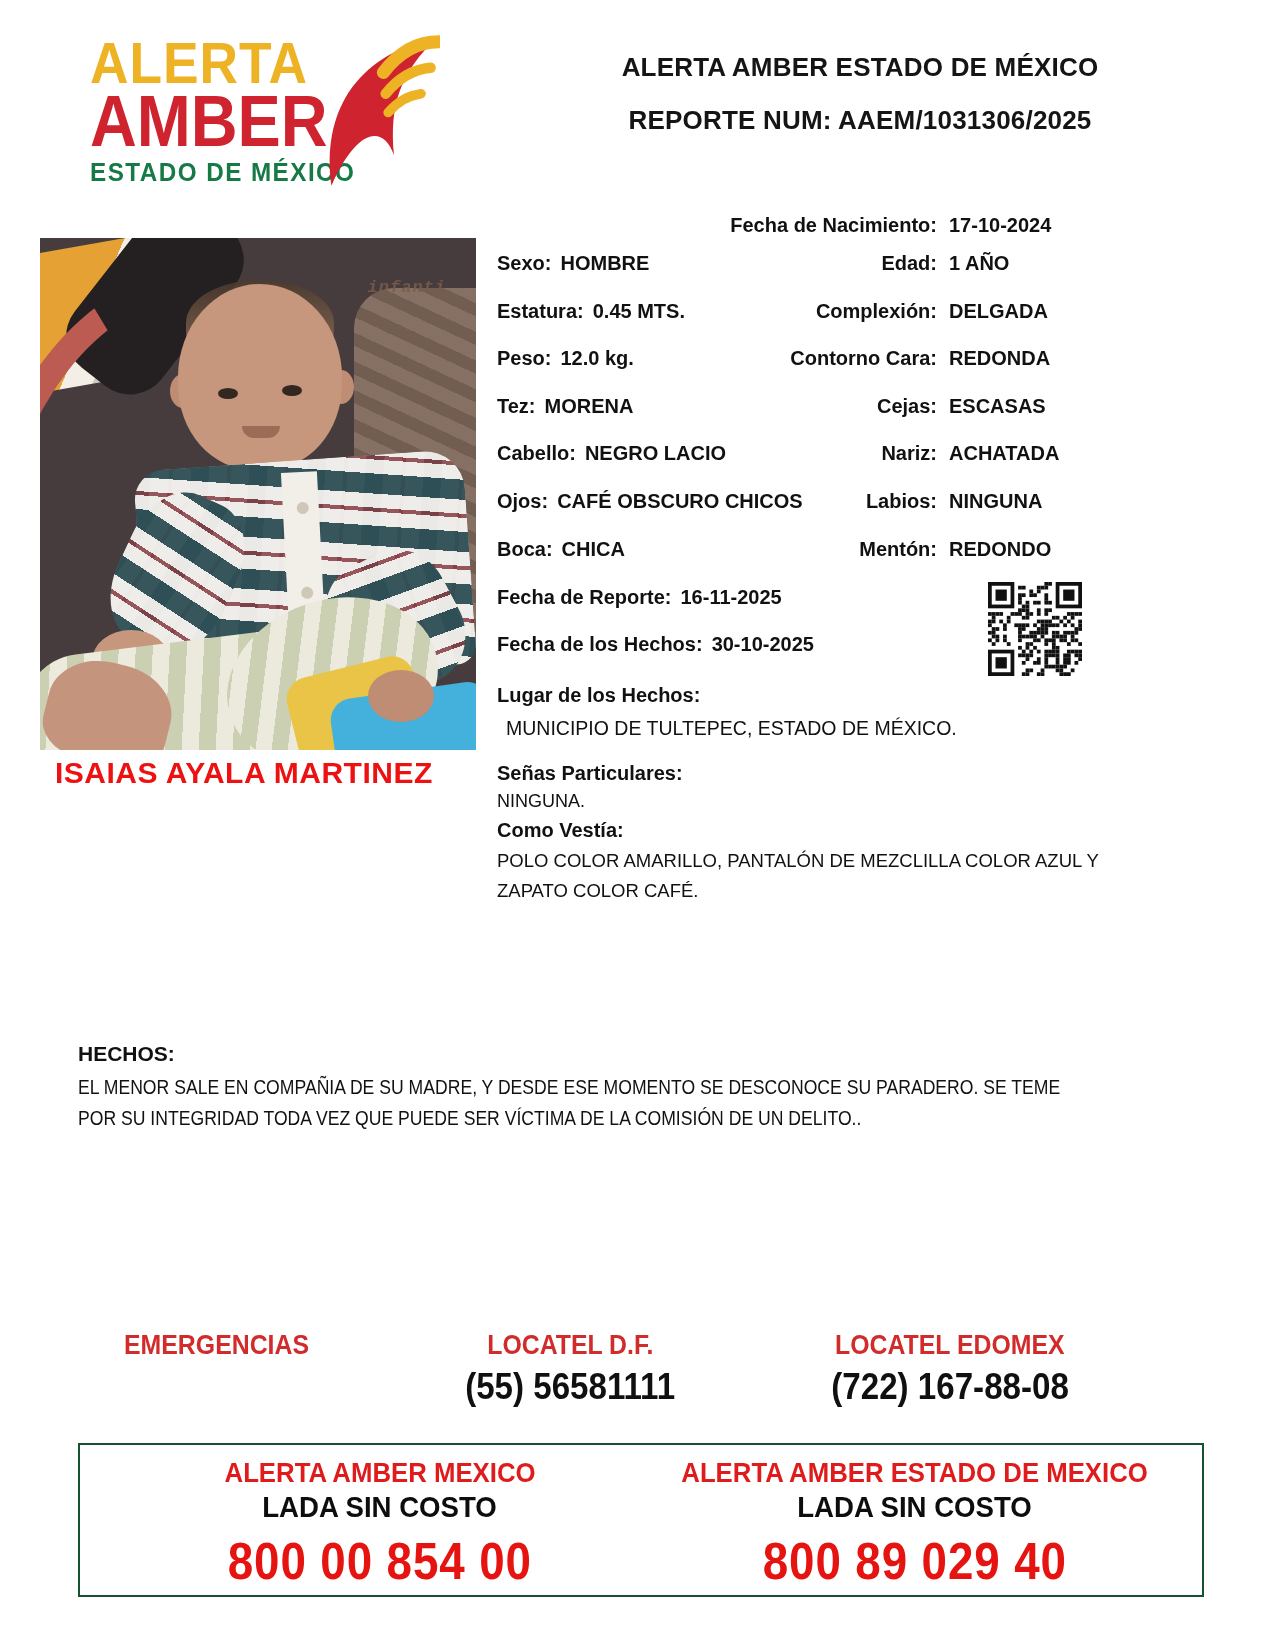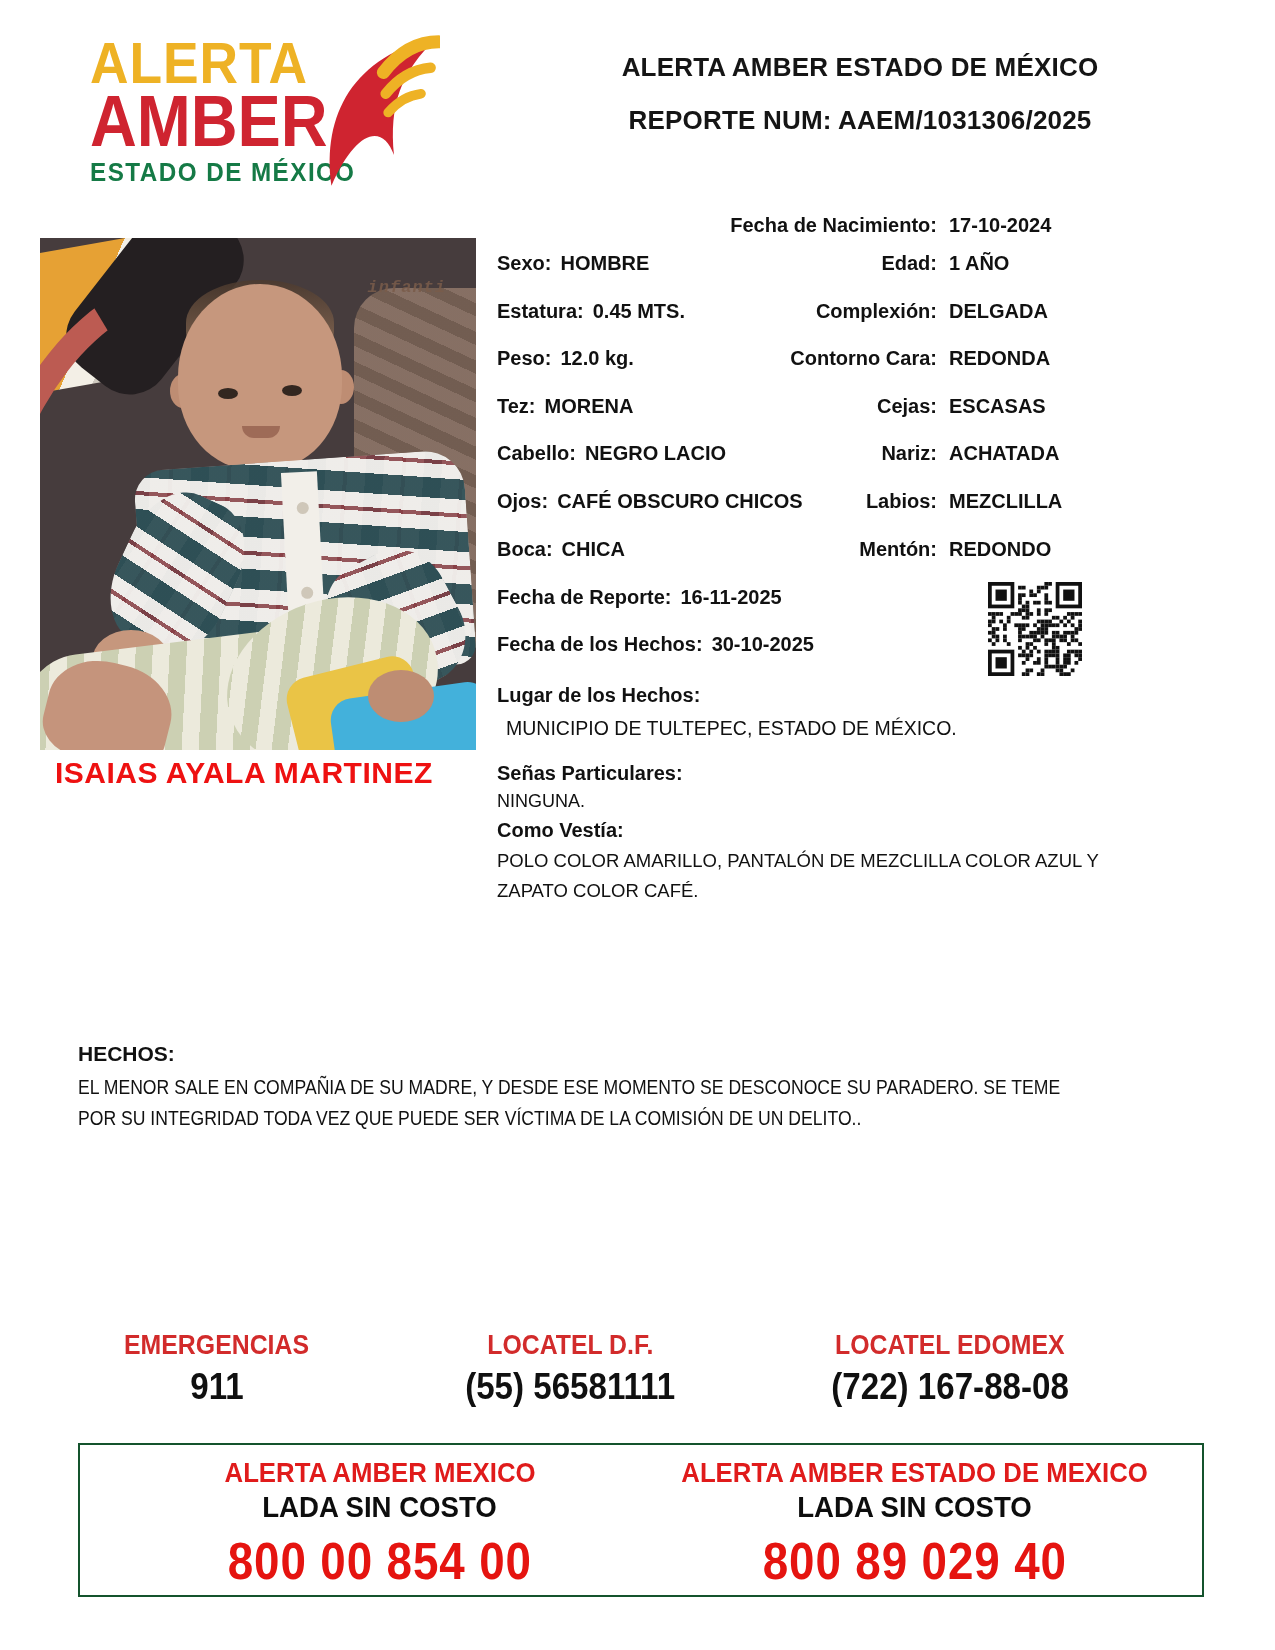--- a/index.html
+++ b/index.html
@@ -168,21 +168,21 @@
     <div class="frow" style="top:181px;">
       <span>Tez:</span><span class="f-lv">MORENA</span>
       <span class="f-rl">Cejas:</span><span class="f-rv">ESCASAS</span>
     </div>
     <div class="frow" style="top:228px;">
       <span>Cabello:</span><span class="f-lv">NEGRO LACIO</span>
       <span class="f-rl">Nariz:</span><span class="f-rv">ACHATADA</span>
     </div>
     <div class="frow" style="top:276px;">
       <span>Ojos:</span><span class="f-lv">CAFÉ OBSCURO CHICOS</span>
-      <span class="f-rl">Labios:</span><span class="f-rv">MEZCLILLA</span>
+      <span class="f-rl">Labios:</span><span class="f-rv">NINGUNA</span>
     </div>
     <div class="frow" style="top:324px;">
       <span>Boca:</span><span class="f-lv">CHICA</span>
       <span class="f-rl">Mentón:</span><span class="f-rv">REDONDO</span>
     </div>
     <div class="frow" style="top:372px;">
       <span>Fecha de Reporte:</span><span class="f-lv">16-11-2025</span>
       <span class="f-rl"></span><span class="f-rv"></span>
     </div>
     <div class="frow" style="top:419px;">
@@ -412,21 +412,20 @@
   <div class="abs sec-label" style="left:497px;top:819px;">Como Vestía:</div>
   <div class="abs sec-value wrapval" style="left:497px;top:846px;font-size:18.5px;">POLO  COLOR AMARILLO, PANTALÓN DE MEZCLILLA COLOR AZUL Y
 ZAPATO  COLOR CAFÉ.</div>
 
   <div id="hechos-label" class="abs">HECHOS:</div>
   <div id="hechos-text" class="abs">EL MENOR SALE EN COMPAÑIA DE SU MADRE, Y DESDE ESE MOMENTO SE DESCONOCE SU PARADERO. SE TEME
 POR SU INTEGRIDAD TODA VEZ QUE PUEDE SER VÍCTIMA DE LA COMISIÓN DE UN DELITO..</div>
 
   <div class="abs contact" style="left:62px;width:310px;">
     <div class="c-label"><span class="condc">EMERGENCIAS</span></div>
-    <div class="c-number"><span class="condc">911</span></div>
   </div>
   <div class="abs contact" style="left:400px;width:340px;">
     <div class="c-label"><span class="condc">LOCATEL D.F.</span></div>
     <div class="c-number"><span class="condc">(55) 56581111</span></div>
   </div>
   <div class="abs contact" style="left:780px;width:340px;">
     <div class="c-label"><span class="condc">LOCATEL EDOMEX</span></div>
     <div class="c-number"><span class="condc">(722) 167-88-08</span></div>
   </div>
 

